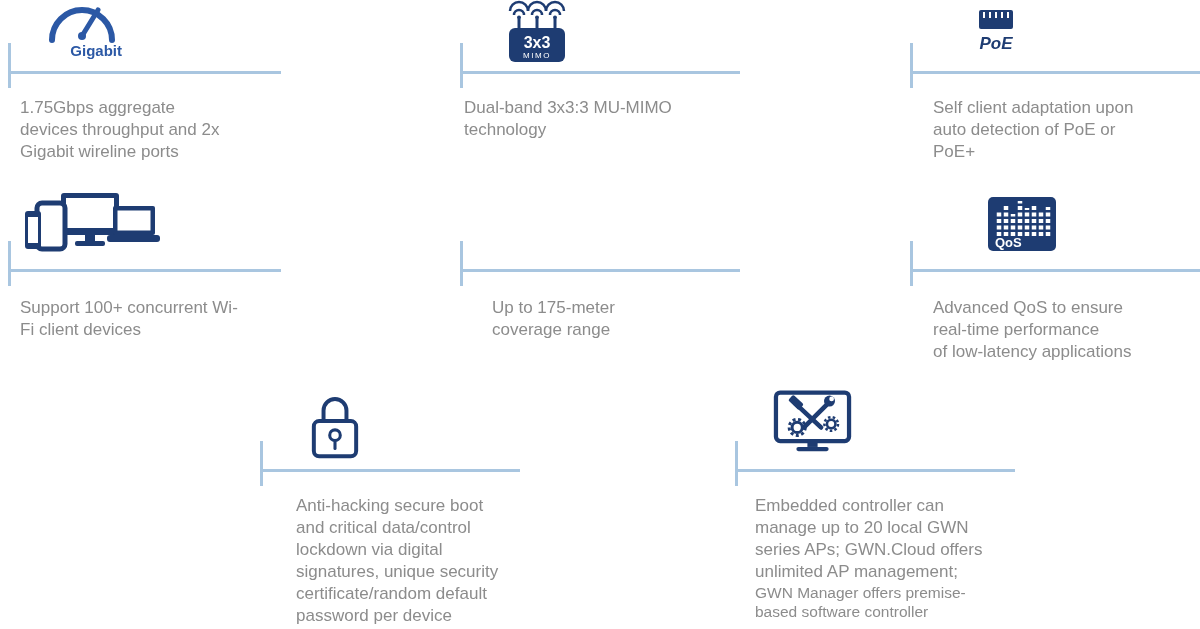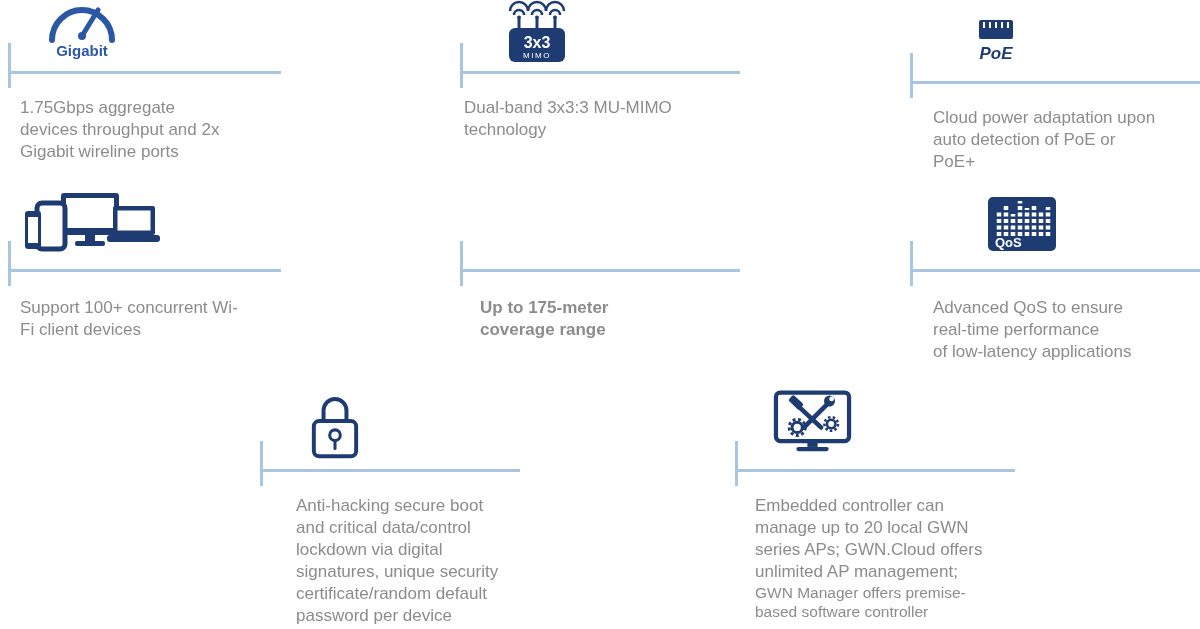--- a/index.html
+++ b/index.html
@@ -26,42 +26,42 @@
   
   .row1 .rule-v { top:43px; } .row1 .rule-h { top:71px; } .row1 .feature-text { top:97px; }
   .row2 .rule-v { top:48px; } .row2 .rule-h { top:76px; } .row2 .feature-text { top:104px; }
   .row3 .rule-v { top:51px; } .row3 .rule-h { top:79px; } .row3 .feature-text { top:105px; }
 
   
   #f1 { left:8px;   top:0;     width:281px; height:175px; }
   #f1 .icn { left:34px; top:2px; }
   #f1 .rule-h { width:273px; }
   #f1 .feature-text { left:12px; }
-  .gig-label { position:absolute; left:34px; top:42px; width:80px; text-align:center;
+  .gig-label { position:absolute; left:34px; top:42px; width:80px; text-align:right;
                color:#2b58a5; font-weight:bold; font-size:15px; }
 
   #f2 { left:460px; top:0;     width:280px; height:175px; }
   #f2 .icn { left:27px; top:0; }
   #f2 .rule-h { width:280px; }
   #f2 .feature-text { left:4px; }
 
-  #f3 { left:910px; top:10px;     width:290px; height:175px; }
+  #f3 { left:910px; top:0;     width:290px; height:175px; }
   #f3 .icn { left:58px; top:6px; }
   #f3 .rule-h { width:290px; }
   #f3 .feature-text { left:23px; }
 
   #f4 { left:8px;   top:193px; width:281px; height:180px; }
   #f4 .icn { left:17px; top:0; }
   #f4 .rule-h { width:273px; }
   #f4 .feature-text { left:12px; }
 
   #f5 { left:460px; top:193px; width:280px; height:180px; }
   #f5 .icn { left:45px; top:0; }
   #f5 .rule-h { width:280px; }
-  #f5 .feature-text { left:20px;font-weight:bold; }
+  #f5 .feature-text { left:32px; }
 
   #f6 { left:910px; top:193px; width:290px; height:180px; }
   #f6 .icn { left:45px; top:3px;margin-left:32px; }
   #f6 .rule-h { width:290px; }
   #f6 .feature-text { left:23px; }
 
   #f7 { left:260px; top:390px; width:262px; height:239px; }
   #f7 .icn { left:45px; top:2px; }
   #f7 .rule-h { width:260px; }
   #f7 .feature-text { left:36px; }
@@ -124,21 +124,21 @@
       <line x1="16" y1="6" x2="16" y2="12" stroke="#ffffff" stroke-width="2"></line>
       <line x1="22" y1="6" x2="22" y2="12" stroke="#ffffff" stroke-width="2"></line>
       <line x1="28" y1="6" x2="28" y2="12" stroke="#ffffff" stroke-width="2"></line>
       <line x1="34" y1="6" x2="34" y2="12" stroke="#ffffff" stroke-width="2"></line>
       <line x1="40" y1="6" x2="40" y2="12" stroke="#ffffff" stroke-width="2"></line>
       <text x="28" y="43" text-anchor="middle" fill="#1e3c72" font-size="17" font-weight="bold" font-style="italic">PoE</text>
     </svg>
   </div>
   <div class="rule-v"></div>
   <div class="rule-h"></div>
-  <p class="feature-text">Cloud power adaptation upon
+  <p class="feature-text">Self client adaptation upon
 auto detection of PoE or
 PoE+</p>
 </section>
 
 <section class="feature row2" id="f4">
   <div class="icn">
     <svg width="135" height="66" viewBox="0 0 135 66">
       <rect x="36" y="0" width="58" height="42" rx="3" fill="#1e3c72"></rect>
       <rect x="41" y="5" width="48" height="30" fill="#ffffff"></rect>
       <rect x="60" y="42" width="10" height="6" fill="#1e3c72"></rect>

